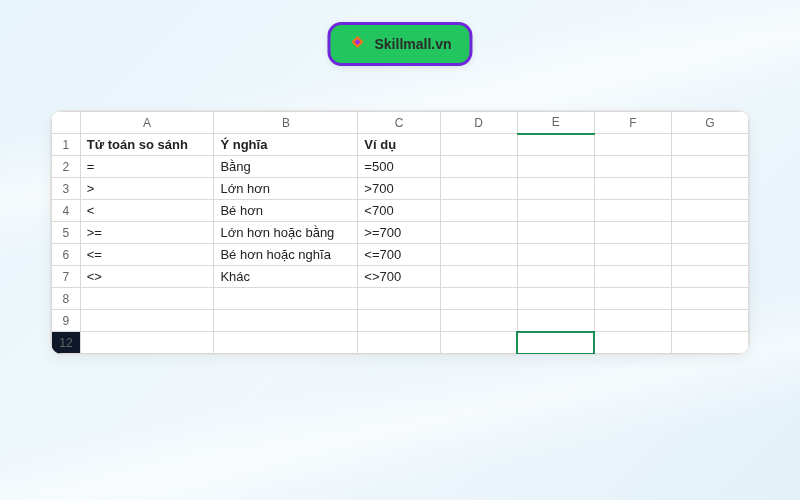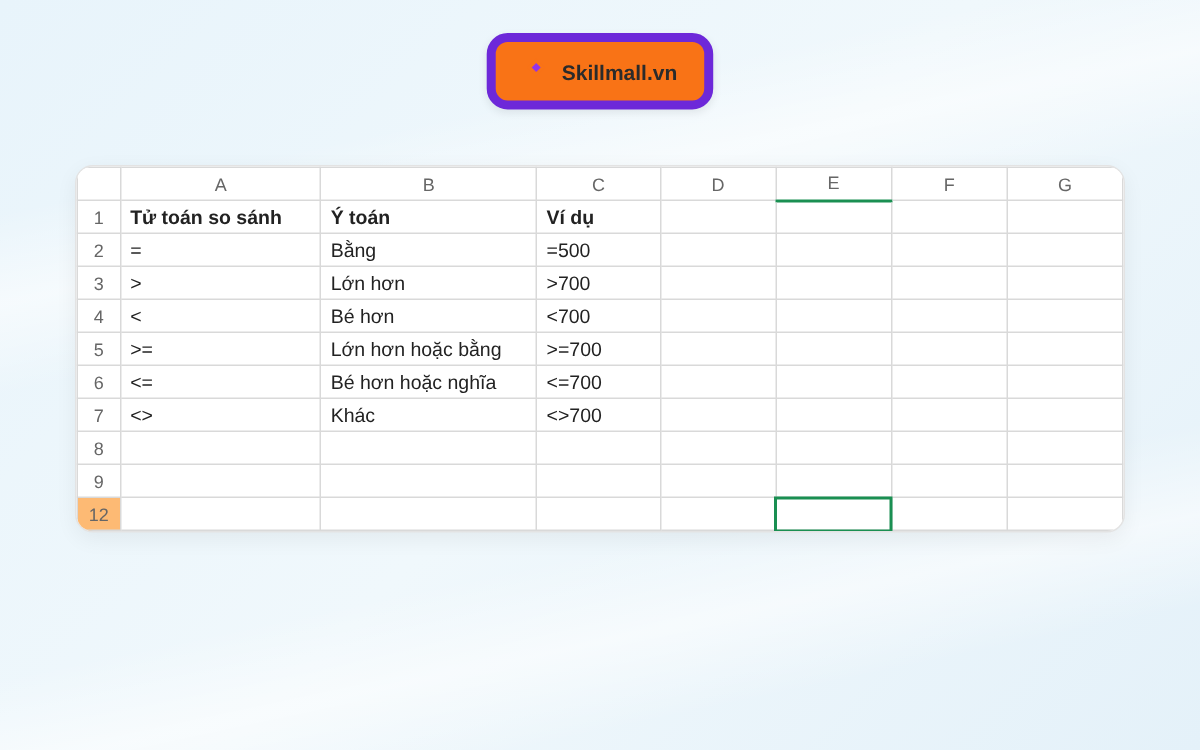--- a/index.html
+++ b/index.html
@@ -22,29 +22,29 @@
     pointer-events: none;
   }
   body::before { top: 60px; left: -60px; }
   body::after { bottom: 10px; left: -60px; }
 
   .logo-chip {
     position: absolute;
     top: 22px;
     left: 50%;
     transform: translateX(-50%);
-    background: #f97316;
+    background: #22c55e;
     border-radius: 14px;
     padding: 8px 18px;
     display: flex;
     align-items: center;
     gap: 8px;
     box-shadow: 0 2px 6px rgba(0,0,0,0.08);
     z-index: 5;
-    border: 6px solid #6d28d9;
+    border: 3px solid #6d28d9;
   }
   .logo-chip .brand {
     font-size: 14px;
     font-weight: 600;
     color: #2b2b2b;
   }
 
   .sheet-wrap {
     position: absolute;
     top: 110px;
@@ -107,21 +107,21 @@
   .hdr { font-weight: 700; }
   .center { text-align: center; }
 
   
   td.active {
     outline: 2px solid #1a8f52;
     outline-offset: -1px;
   }
   
   th.col-sel { border-bottom: 2px solid #1a8f52; background: #eef9f2; }
-  td.row-sel { background: #fdba74; }
+  td.row-sel { background: #0f172a; }
   .row-head.row-sel { font-weight: 400; }
 
 </style>
 </head>
 <body>
 
 <div class="logo-chip">
   <span>
     <svg width="18" height="18" viewBox="0 0 24 24">
       <path d="M4 12 L12 4 L20 12 L12 20 Z" fill="#f97316"></path>
@@ -143,21 +143,21 @@
         <th class="col-E col-sel">E</th>
         <th class="col-F">F</th>
         <th class="col-G">G</th>
       </tr>
     </thead>
     <tbody>
 
       <tr>
         <td class="row-head">1</td>
         <td class="hdr center">Tử toán so sánh</td>
-        <td class="hdr center">Ý toán</td>
+        <td class="hdr center">Ý nghĩa</td>
         <td class="hdr center">Ví dụ</td>
         <td></td>
         <td></td>
         <td></td>
         <td></td>
       </tr>
 
       <tr>
         <td class="row-head">2</td>
         <td class="center">=</td>

